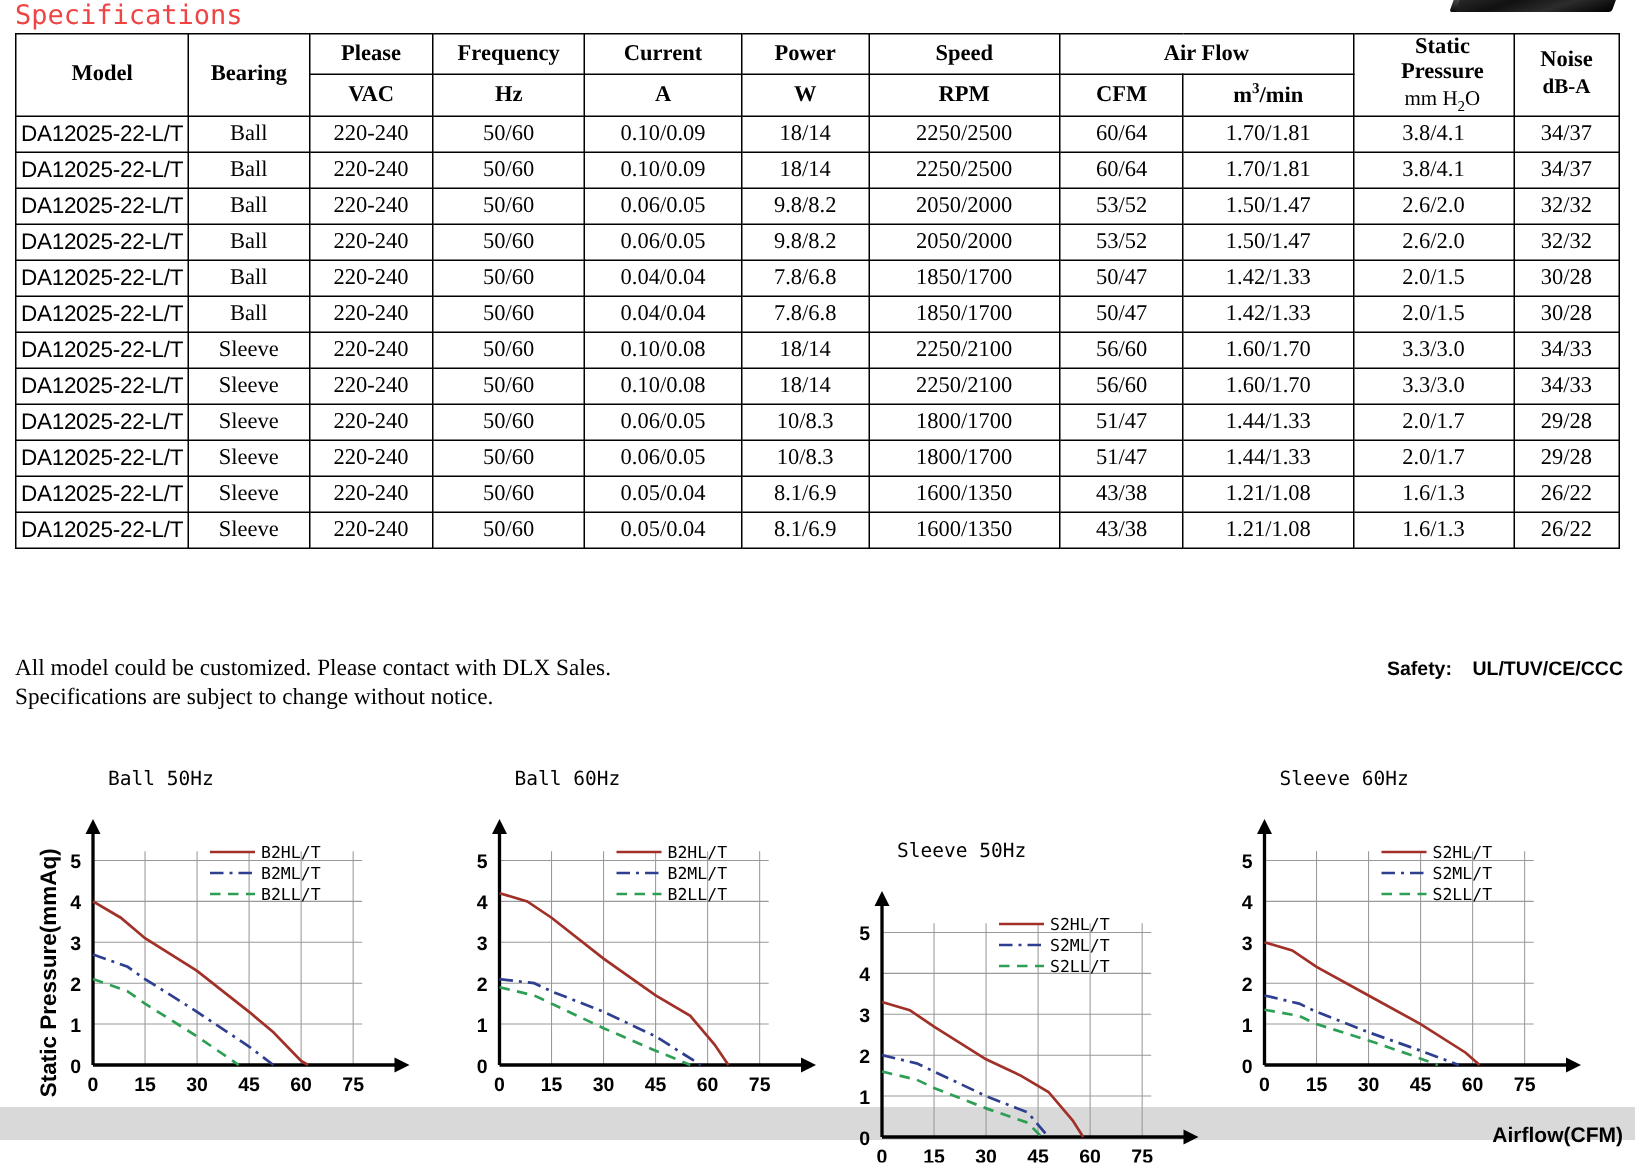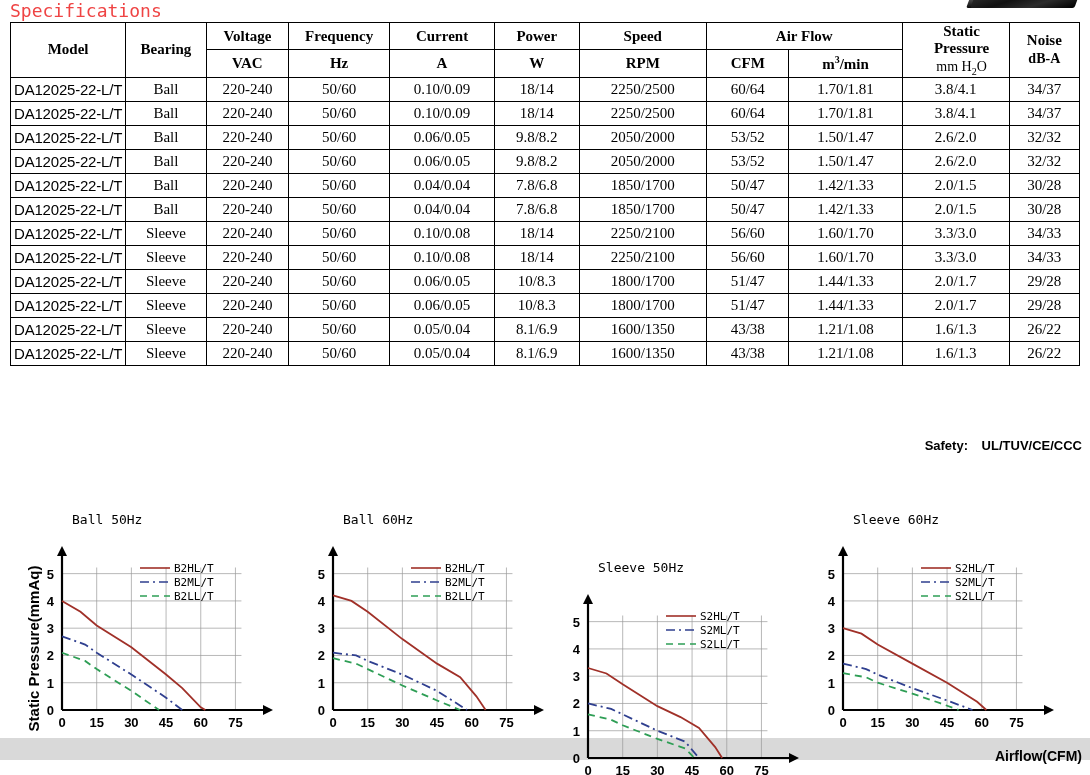--- a/index.html
+++ b/index.html
@@ -185,21 +185,21 @@
   <div class="corner-img">
     <div class="fan-edge"></div>
     <div class="fan-body"></div>
   </div>
 
   <table class="spec">
     <thead>
       <tr>
         <th rowspan="2" style="width:112px;">Model</th>
         <th rowspan="2" style="width:78px;">Bearing</th>
-        <th style="width:80px;">Voltage</th>
+        <th style="width:80px;">Please</th>
         <th style="width:98px;">Frequency</th>
         <th style="width:102px;">Current</th>
         <th style="width:82px;">Power</th>
         <th style="width:124px;">Speed</th>
         <th colspan="2">Air Flow</th>
         <th rowspan="2" style="width:92px;padding-left:12px;">
           <span>Static<br>Pressure</span>
         <div style="font-weight: normal; font-size: 14px; margin-top: 2px;">mm H<span class="sub">2</span>O</div></th>
         <th rowspan="2" style="width:68px;">
           <span>Noise</span>
@@ -369,20 +369,24 @@
           <td>8.1/6.9</td>
           <td>1600/1350</td>
           <td>43/38</td>
           <td>1.21/1.08</td>
           <td>1.6/1.3</td>
           <td>26/22</td>
         </tr>
       </tbody>
   </table>
 
+  <div class="notes">
+    <div>All model could be customized. Please contact with DLX Sales.</div>
+    <div>Specifications are subject to change without notice.</div>
+  </div>
 
   <div class="safety">
     <span>Safety:</span>
     <span class="sval">UL/TUV/CE/CCC</span>
   </div>
 
   <div class="yaxis-label">Static Pressure(mmAq)</div>
 
   <div class="bottom-bar"></div>
   <div class="bottom-bar2"></div>

